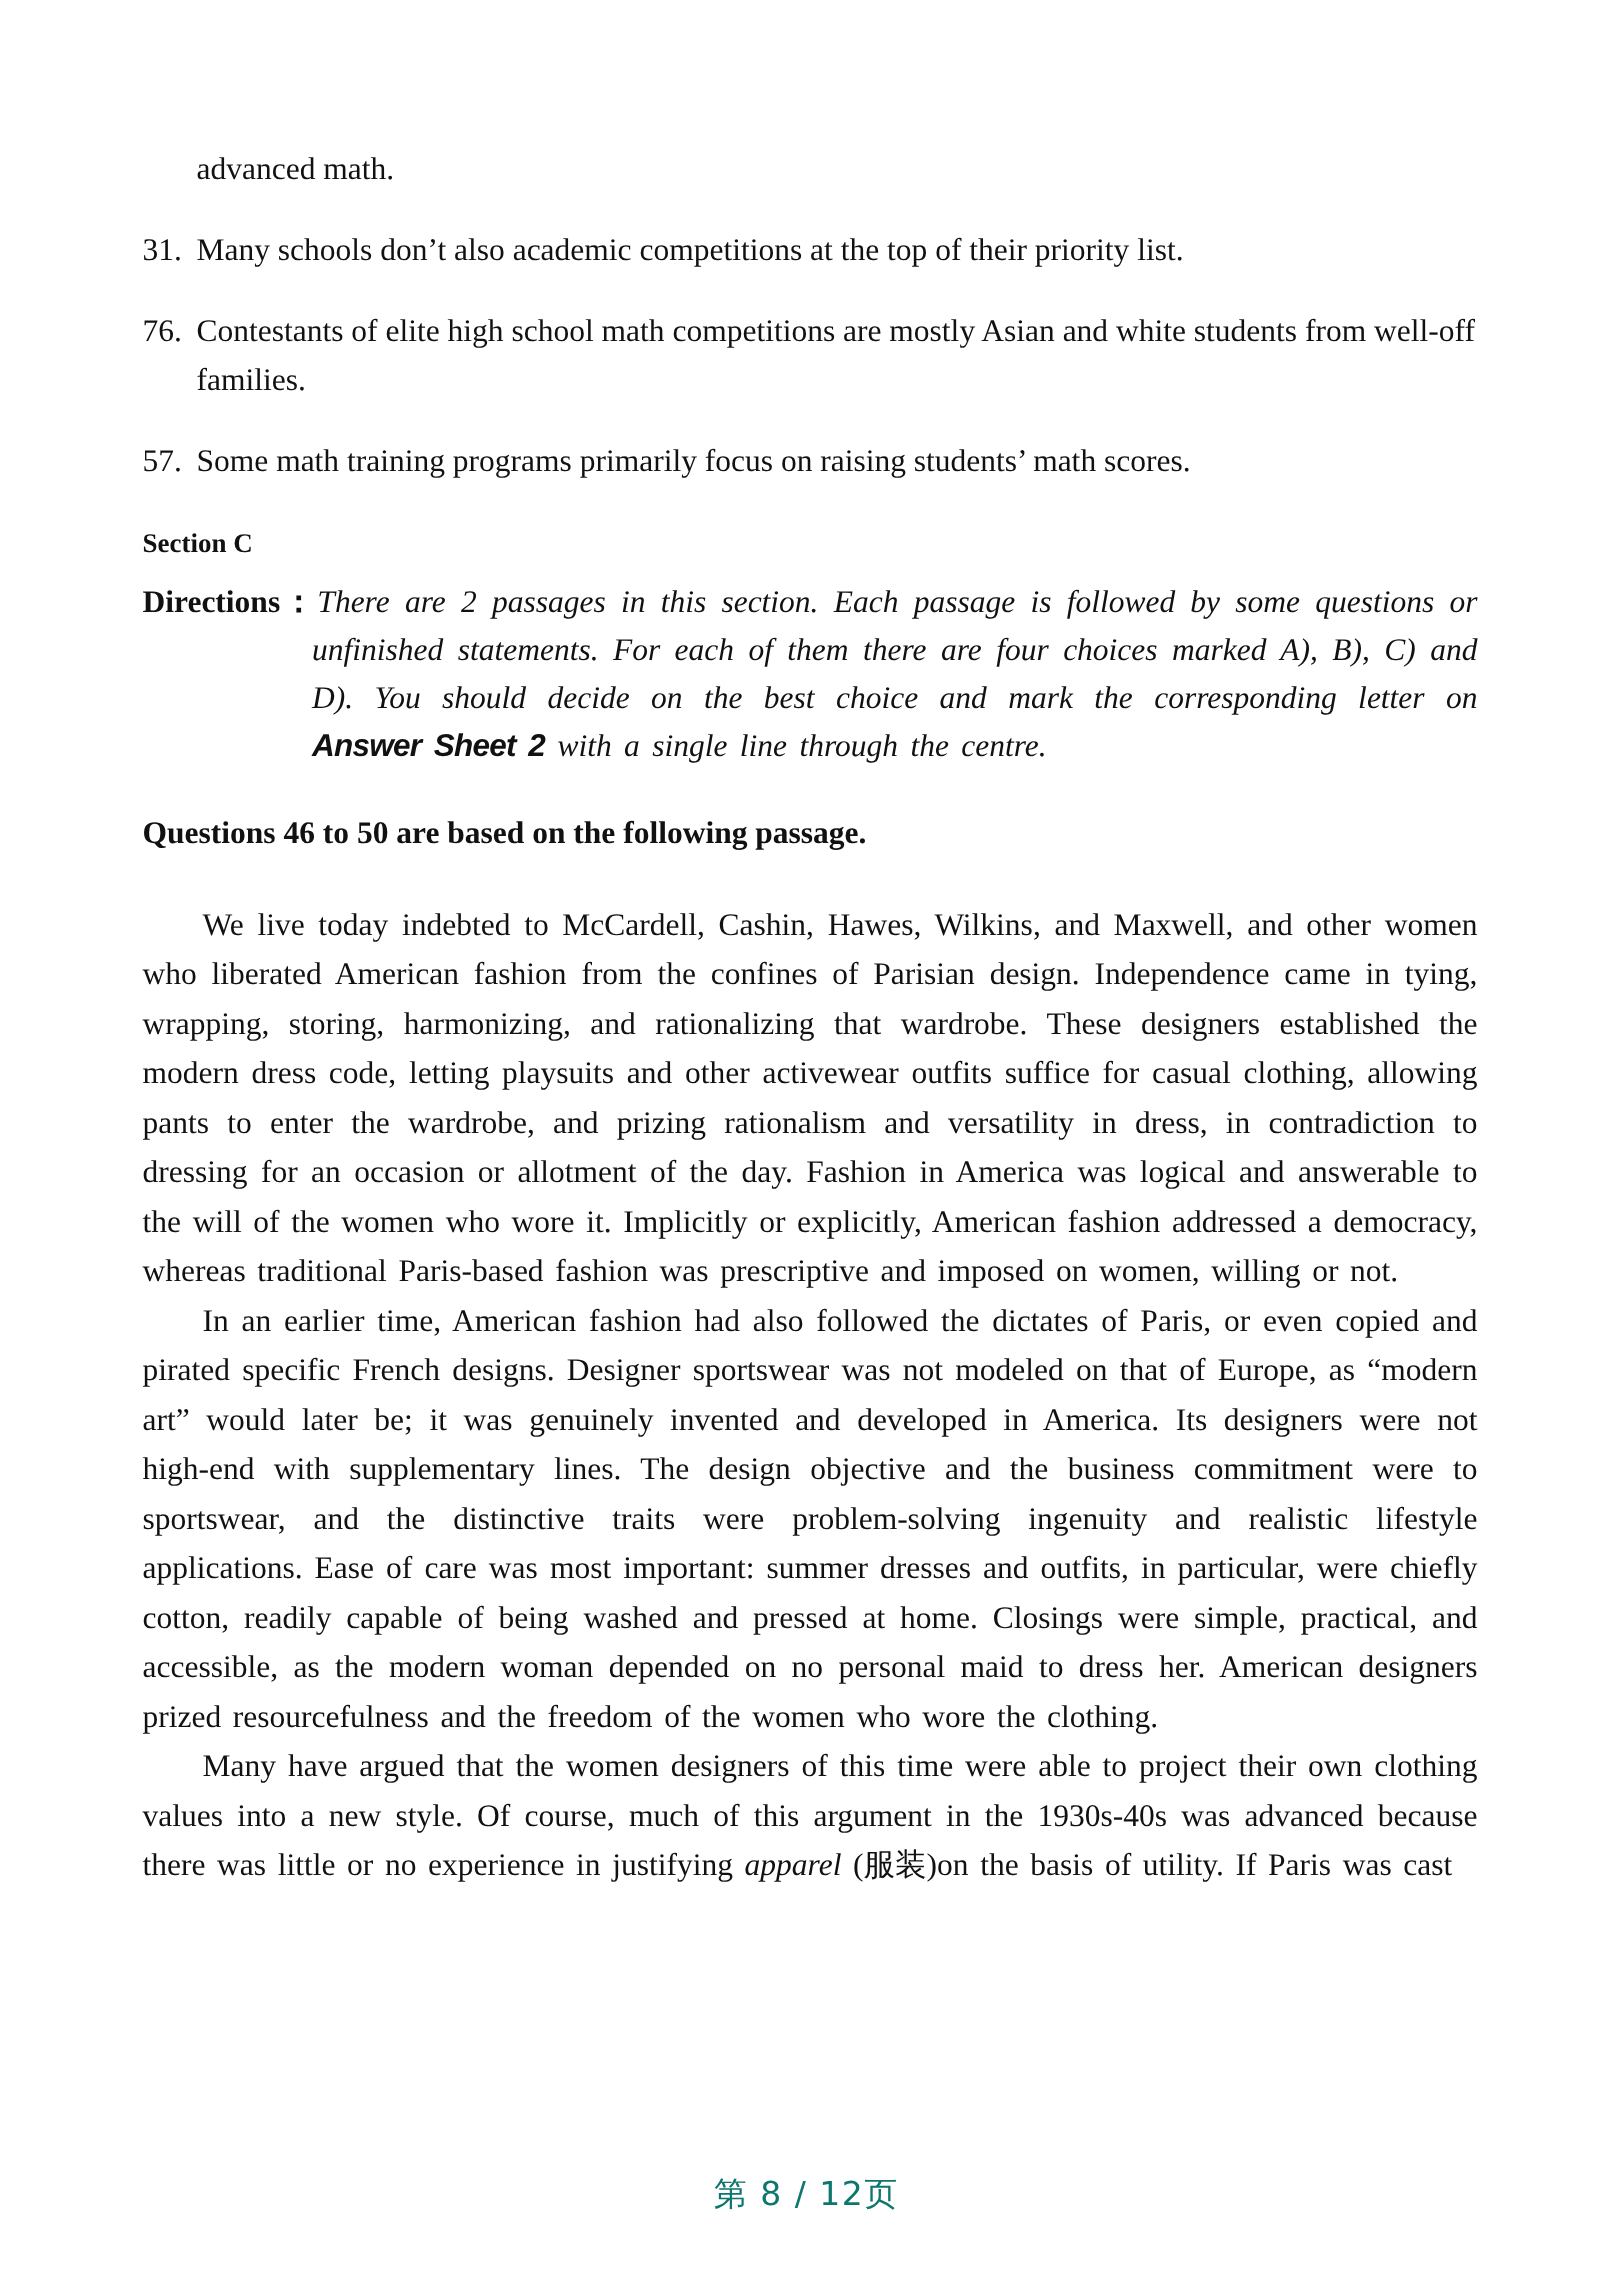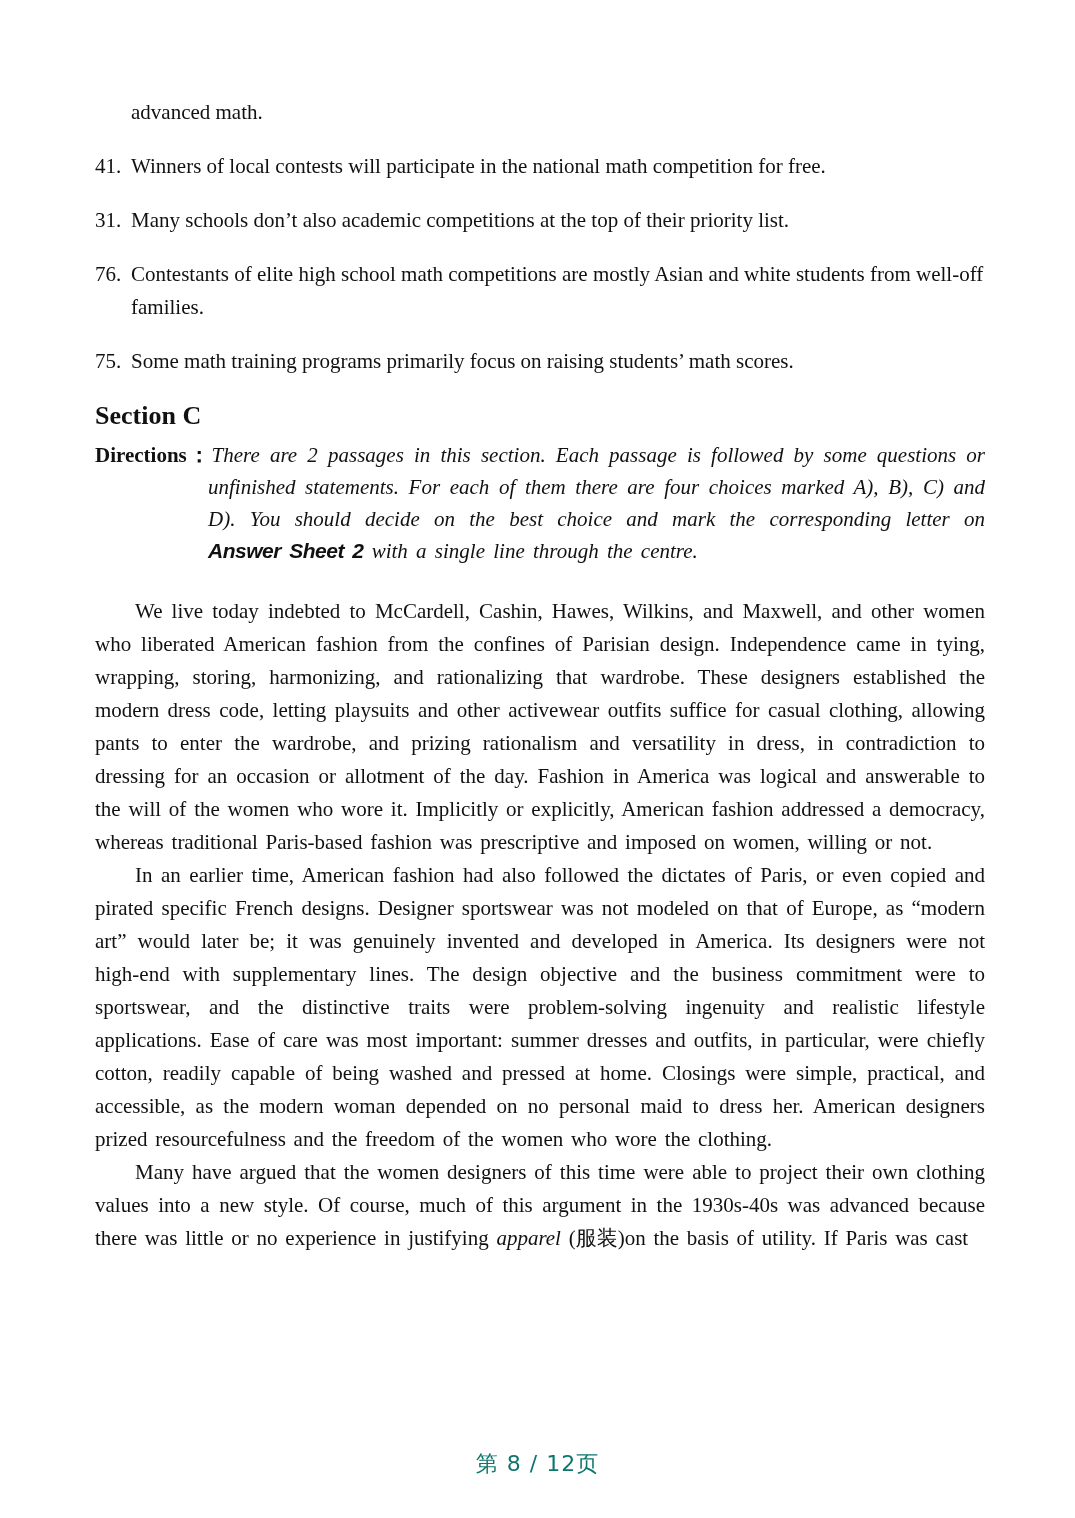--- a/index.html
+++ b/index.html
@@ -37,21 +37,21 @@
     width: 36px;
     flex-shrink: 0;
   }
   .statement .stmt-text {
     flex: 1 1 auto;
   }
 
   
   .section-heading {
     font-weight: bold;
-    font-size: 26px;
+    font-size: 18px;
     line-height: 34px;
     margin: 14px 0 6px 0;
   }
 
   
   .directions {
     padding-left: 113px;
     text-indent: -113px;
     line-height: 32px;
     text-align: justify;
@@ -104,46 +104,43 @@
 </head>
 <body>
 
 <div class="page">
   <div class="content">
 
     <div class="continuation">
       <span>advanced math.</span>
     </div>
 
-    <div class="statement">
-      <span class="num">41.</span>
-      <span class="stmt-text">Winners of local contests will participate in the national math competition for free.</span>
-    </div>
 
     <div class="statement">
       <span class="num">31.</span>
       <span class="stmt-text">Many schools don’t also academic competitions at the top of their priority list.</span>
     </div>
 
     <div class="statement">
       <span class="num">76.</span>
       <span class="stmt-text">Contestants of elite high school math competitions are mostly Asian and white students from well-off families.</span>
     </div>
 
     <div class="statement">
-      <span class="num">75.</span>
+      <span class="num">57.</span>
       <span class="stmt-text">Some math training programs primarily focus on raising students’ math scores.</span>
     </div>
 
 
     <div class="section-heading">Section C</div>
 
     <div class="directions"><span class="dir-label">Directions：</span><span class="dir-italic">There are 2 passages in this section. Each passage is followed by some questions or unfinished statements. For each of them there are four choices marked A), B), C) and D). You should decide on the best choice and mark the corresponding letter on </span><span class="answer-sheet">Answer Sheet 2</span><span class="dir-italic"> with a single line through the centre.</span></div>
 
     <div class="passage-head">
+      <div class="passage-subtitle">Questions 46 to 50 are based on the following passage.</div>
     </div>
 
     <p class="para">We live today indebted to McCardell, Cashin, Hawes, Wilkins, and Maxwell, and other women who liberated American fashion from the confines of Parisian design. Independence came in tying, wrapping, storing, harmonizing, and rationalizing that wardrobe. These designers established the modern dress code, letting playsuits and other activewear outfits suffice for casual clothing, allowing pants to enter the wardrobe, and prizing rationalism and versatility in dress, in contradiction to dressing for an occasion or allotment of the day. Fashion in America was logical and answerable to the will of the women who wore it. Implicitly or explicitly, American fashion addressed a democracy, whereas traditional Paris-based fashion was prescriptive and imposed on women, willing or not.</p>
 
     <p class="para">In an earlier time, American fashion had also followed the dictates of Paris, or even copied and pirated specific French designs. Designer sportswear was not modeled on that of Europe, as “modern art” would later be; it was genuinely invented and developed in America. Its designers were not high-end with supplementary lines. The design objective and the business commitment were to sportswear, and the distinctive traits were problem-solving ingenuity and realistic lifestyle applications. Ease of care was most important: summer dresses and outfits, in particular, were chiefly cotton, readily capable of being washed and pressed at home. Closings were simple, practical, and accessible, as the modern woman depended on no personal maid to dress her. American designers prized resourcefulness and the freedom of the women who wore the clothing.</p>
 
     <p class="para"><span>Many have argued that the women designers of this time were able to project their own clothing values into a new style. Of course, much of this argument in the 1930s-40s was advanced because there was little or no experience in justifying </span><span class="apparel-italic">apparel</span><span> (服装)on the basis of utility. If Paris was cast</span></p>
 
   </div>
 

